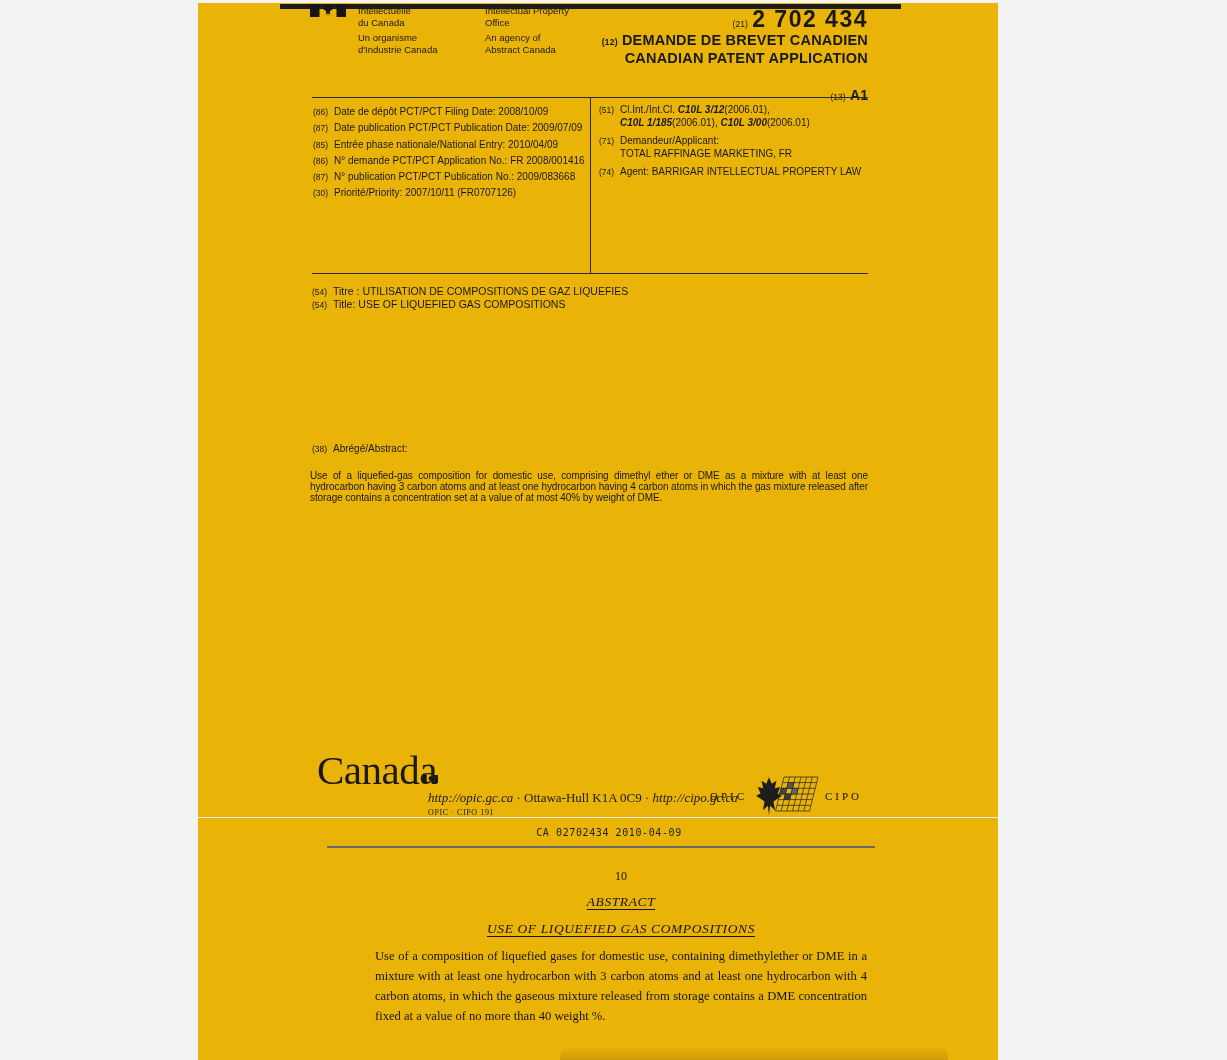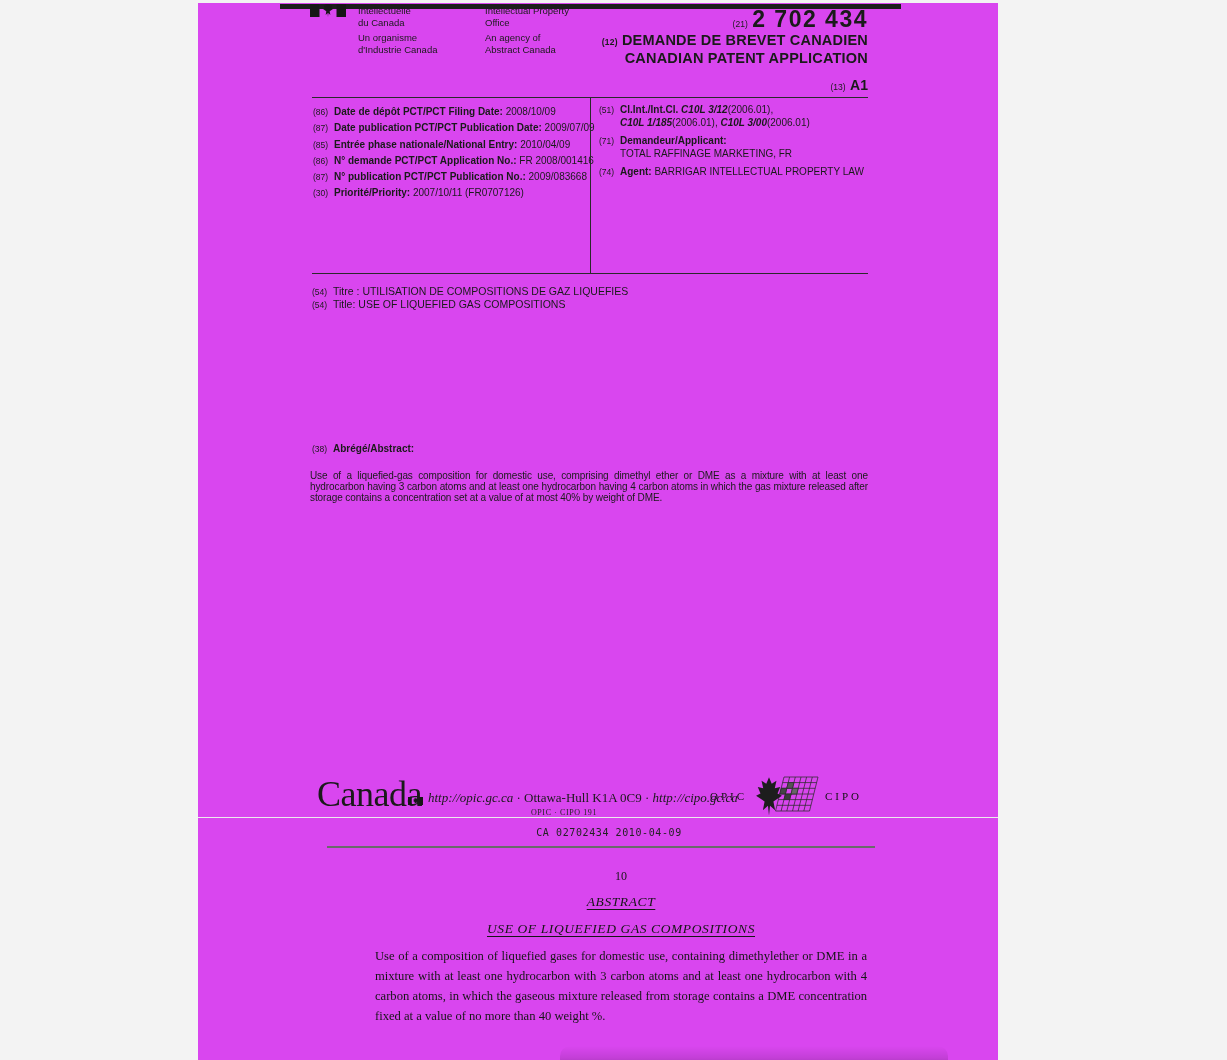--- a/index.html
+++ b/index.html
@@ -6,76 +6,76 @@
   html,body { width:1227px; height:1060px; }
   body {
     background:#f3f3f3;
     font-family:"Liberation Sans", sans-serif;
     color:#1a1a1a;
     position:relative;
     overflow:hidden;
   }
   .paper {
     position:absolute; left:198px; top:3px; width:800px; height:1057px;
-    background:#d946ef;
+    background:#eab308;
   }
   .abs { position:absolute; }
 
   
   .topbar { left:82px; top:1px; width:621px; height:5px; background:#1c1c1c; }
   .hdr-flag { left:112px; top:0; width:36px; height:13px; }
   .hdr-txt { font-size:9.5px; line-height:11.5px; white-space:nowrap; }
   .hdr-fr   { left:160px; top:2px; }
   .hdr-en   { left:287px; top:2px; }
   .hdr-fr-s { left:160px; top:29px; }
   .hdr-en-s { left:287px; top:29px; }
 
   .hdr-right { right:130px; top:3px; text-align:right; white-space:nowrap; }
   .code { font-size:8.5px; color:#1a1a1a; }
   .pubnum { font-size:23px; font-weight:bold; letter-spacing:1.5px; }
   .doctype { font-size:14.5px; font-weight:bold; line-height:15.5px; letter-spacing:.2px;text-align:right; }
-  .kindline { margin-top:10px; }
+  .kindline { margin-top:20px; }
   .kind { font-size:14px; font-weight:bold; }
 
   
   .biblio {
     left:114px; top:94px; width:556px; height:177px;
     border-top:1.5px solid #2a2a2a; border-bottom:1.5px solid #2a2a2a;
     display:flex;
   }
   .bcol-l { width:278px; padding:6px 0 0 1px; }
   .bcol-r { width:278px; border-left:1.5px solid #2a2a2a; padding:6px 0 0 8px; }
   .b-row { font-size:10px; line-height:15.3px; white-space:nowrap; }
   .b-code { display:inline-block; width:21px; font-size:8.5px; }
-  .b-label { font-weight:bold; }
+  .b-label { font-weight:normal; }
   .rb { font-size:10px; line-height:11.6px; margin-bottom:7px; white-space:nowrap; }
   .rb .indent { padding-left:21px; }
   .cls { font-weight:bold; font-style:italic; }
 
   
   .title-block { left:114px; top:283px; font-size:10.5px; line-height:11.5px; white-space:nowrap; }
   .abstract-label { left:114px; top:440px; font-size:10px; }
   .abstract-text {
     left:112px; top:452px; width:558px;
     font-size:10px; letter-spacing:-0.1px; line-height:11.2px; text-align:justify;margin-top:15px;
   }
 
   
   .wordmark {
-    left:119px; top:776px; font-family:"Liberation Serif", serif;
-    font-size:36px; line-height:31px; letter-spacing:-0.5px;
+    left:119px; top:752px; font-family:"Liberation Serif", serif;
+    font-size:41px; line-height:31px; letter-spacing:-0.5px;
   }
   .wordmark .wm-flag { position:absolute; right:-1px; top:-1px; width:15px; height:9px; }
   .footer-center {
     left:230px; top:787px; width:272px; text-align:right;
     font-family:"Liberation Serif", serif; font-size:13px; white-space:nowrap;
   }
   .footer-center .url { font-style:italic; }
   .footer-code {
-    left:230px; top:805px; width:272px; text-align:center;
+    left:230px; top:805px; width:272px; 
     font-family:"Liberation Serif", serif; font-size:8px; letter-spacing:.6px; color:#222;
   }
   .logo-oc {
     left:512px; top:772px; width:152px; height:42px;
     display:flex; align-items:center; justify-content:space-between;
     font-family:"Liberation Serif", serif; font-size:11px; letter-spacing:3px; color:#111;
   }
   .logo-oc svg { width:72px; height:42px; }
   .page-sep { left:0; top:814px; width:800px; height:1px; background:#ececec; }
 

